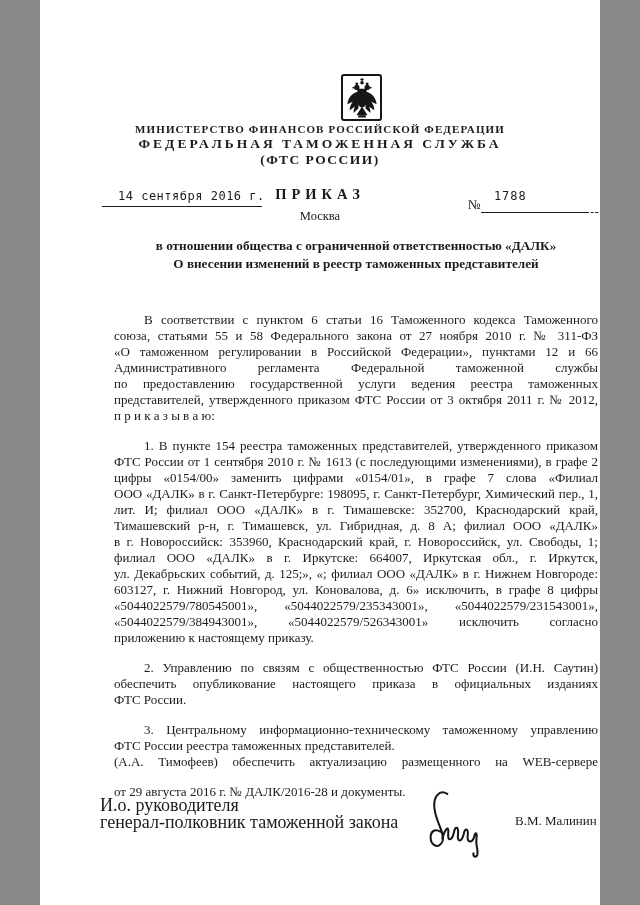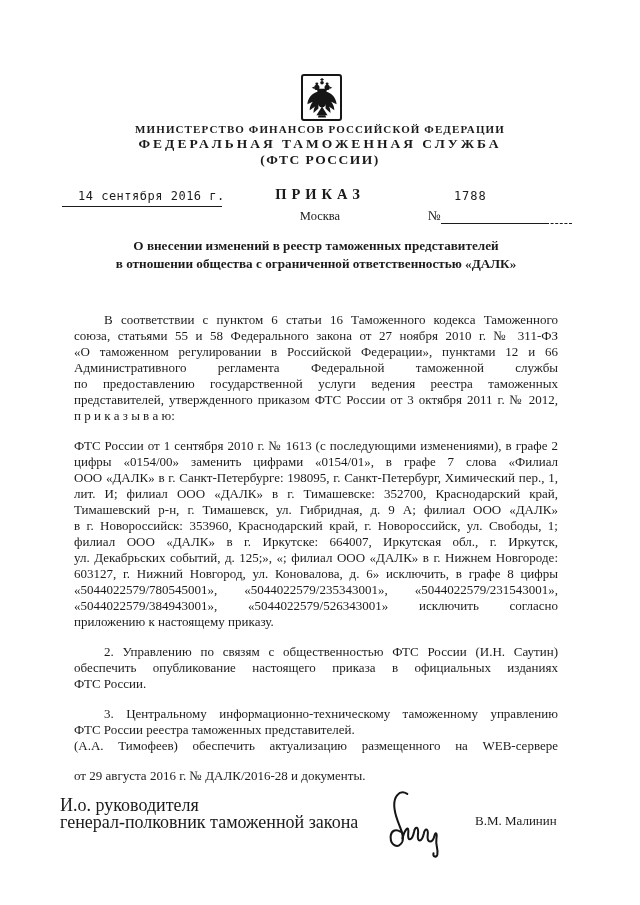--- a/index.html
+++ b/index.html
@@ -1,18 +1,18 @@
 <!DOCTYPE html>
 <html lang="ru"><head>
 <meta charset="utf-8">
 <style>
   html,body{margin:0;padding:0;background:#888;}
   .page{
     position:relative;
-    width:640px;height:905px;
+    width:560px;height:905px;
     background:#ffffff;
     color:#1b1b1b;
     font-family:"Liberation Serif", serif;
     margin:0 auto;
     overflow:hidden;
   }
   .center-line{position:absolute;left:0;width:100%;text-align:center;white-space:nowrap;}
   .emblem{
     position:absolute;left:301px;top:74px;width:41px;height:47px;
     border:2px solid #161616;border-radius:3px;box-sizing:border-box;
@@ -28,21 +28,21 @@
     position:absolute;left:62px;top:189px;width:144px;
     border-bottom:1.5px solid #1b1b1b;
     padding:0 0 3px 16px;
     font-family:"DejaVu Sans Mono", monospace;
     font-size:12px;letter-spacing:0.5px;white-space:nowrap;
   }
   .number-field{position:absolute;left:428px;top:189px;font-size:13.5px;white-space:nowrap;}
   .num-underline{
     display:inline-block;width:92px;
     border-bottom:1.5px solid #1b1b1b;
-    padding:0 0 20px 13px;
+    padding:0 0 9px 13px;
     font-family:"DejaVu Sans Mono", monospace;
     font-size:12px;letter-spacing:1px;
     vertical-align:bottom;
   }
   .num-dashes{
     display:inline-block;width:26px;height:16px;
     border-bottom:1.5px dashed #1b1b1b;
     vertical-align:bottom;
   }
 
@@ -101,40 +101,41 @@
 
   <div class="date-field">14 сентября 2016 г.</div>
 
   <div class="number-field">
     <span>№</span><span class="num-underline">1788</span><span class="num-dashes"></span>
   </div>
 
   <div class="center-line city">Москва</div>
 
   <div class="title">
+    <div>в отношении общества с ограниченной ответственностью «ДАЛК»</div>
     <div>О внесении изменений в реестр таможенных представителей</div>
-    <div>в отношении общества с ограниченной ответственностью «ДАЛК»</div>
   </div>
 
   <div class="body-text">
       <div class="para">
         <div class="bline ind">В соответствии с пунктом 6 статьи 16 Таможенного кодекса Таможенного</div>
         <div class="bline">союза, статьями 55 и 58 Федерального закона от 27 ноября 2010 г. № 311-ФЗ</div>
         <div class="bline">«О таможенном регулировании в Российской Федерации», пунктами 12 и 66</div>
         <div class="bline">Административного регламента Федеральной таможенной службы</div>
         <div class="bline">по предоставлению государственной услуги ведения реестра таможенных</div>
         <div class="bline">представителей, утвержденного приказом ФТС России от 3 октября 2011 г. № 2012,</div>
         <div class="bline last">п р и к а з ы в а ю:</div>
       </div>
       <div class="para">
+        <div class="bline ind">1. В пункте 154 реестра таможенных представителей, утвержденного приказом</div>
         <div class="bline">ФТС России от 1 сентября 2010 г. № 1613 (с последующими изменениями), в графе 2</div>
         <div class="bline">цифры «0154/00» заменить цифрами «0154/01», в графе 7 слова «Филиал</div>
         <div class="bline">ООО «ДАЛК» в г. Санкт-Петербурге: 198095, г. Санкт-Петербург, Химический пер., 1,</div>
         <div class="bline">лит. И; филиал ООО «ДАЛК» в г. Тимашевске: 352700, Краснодарский край,</div>
-        <div class="bline">Тимашевский р-н, г. Тимашевск, ул. Гибридная, д. 9 А; филиал ООО «ДАЛК»</div>
+        <div class="bline">Тимашевский р-н, г. Тимашевск, ул. Гибридная, д. 8 А; филиал ООО «ДАЛК»</div>
         <div class="bline">в г. Новороссийск: 353960, Краснодарский край, г. Новороссийск, ул. Свободы, 1;</div>
         <div class="bline">филиал ООО «ДАЛК» в г. Иркутске: 664007, Иркутская обл., г. Иркутск,</div>
         <div class="bline">ул. Декабрьских событий, д. 125;», «; филиал ООО «ДАЛК» в г. Нижнем Новгороде:</div>
         <div class="bline">603127, г. Нижний Новгород, ул. Коновалова, д. 6» исключить, в графе 8 цифры</div>
         <div class="bline">«5044022579/780545001», «5044022579/235343001», «5044022579/231543001»,</div>
         <div class="bline">«5044022579/384943001», «5044022579/526343001» исключить согласно</div>
         <div class="bline last">приложению к настоящему приказу.</div>
       </div>
       <div class="para">
         <div class="bline ind">2. Управлению по связям с общественностью ФТС России (И.Н. Саутин)</div>

